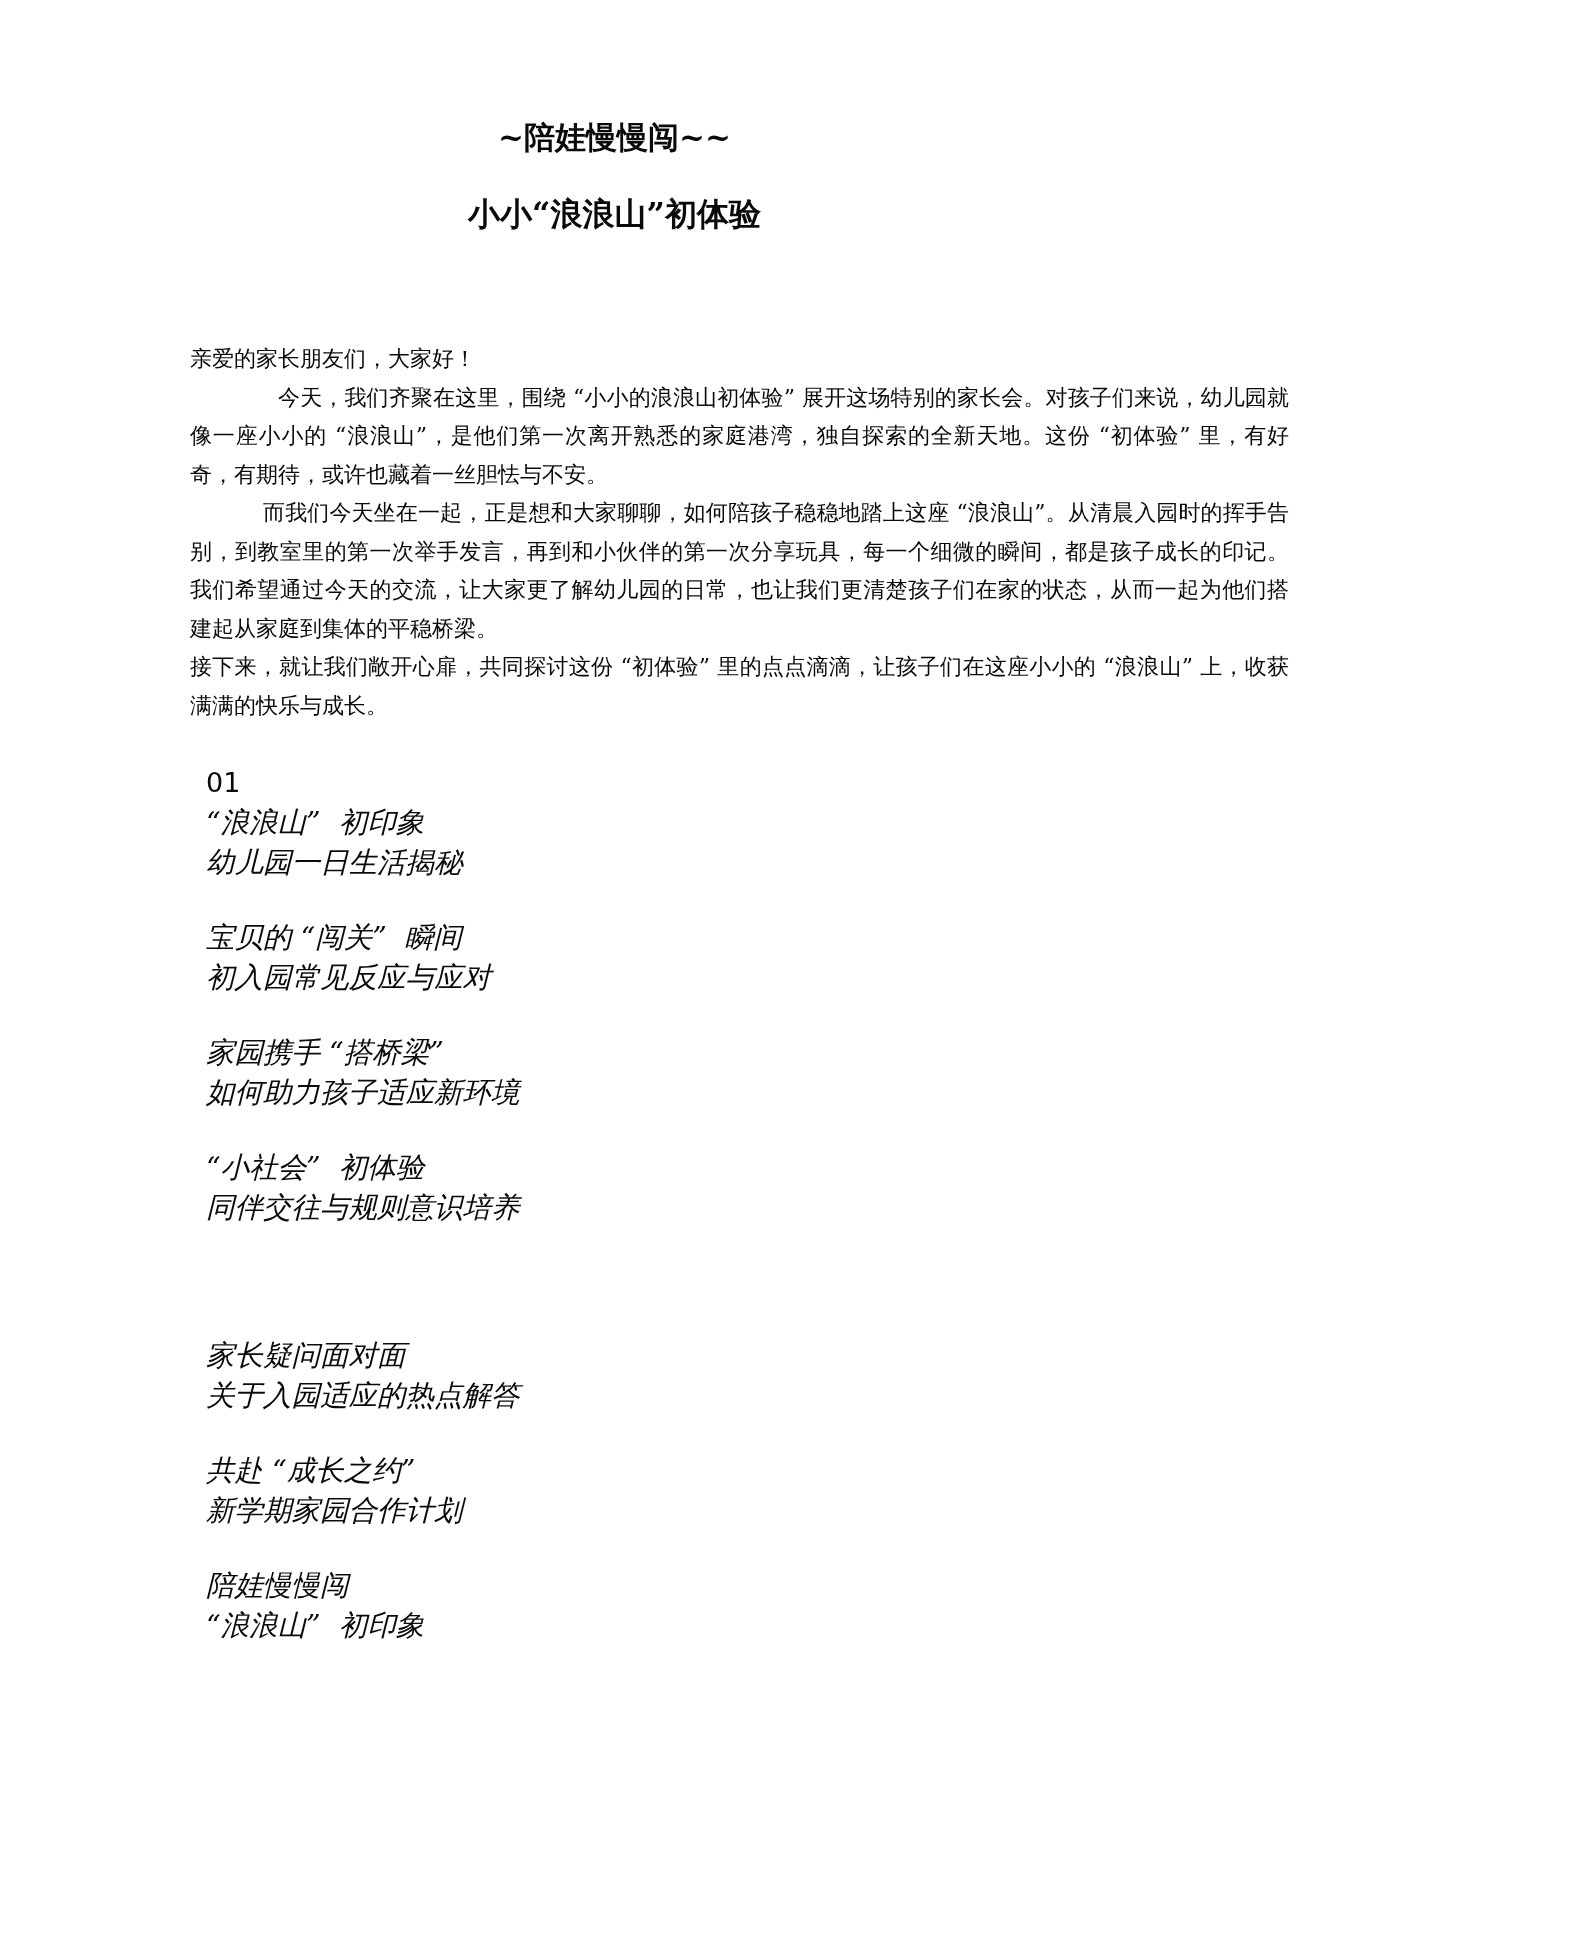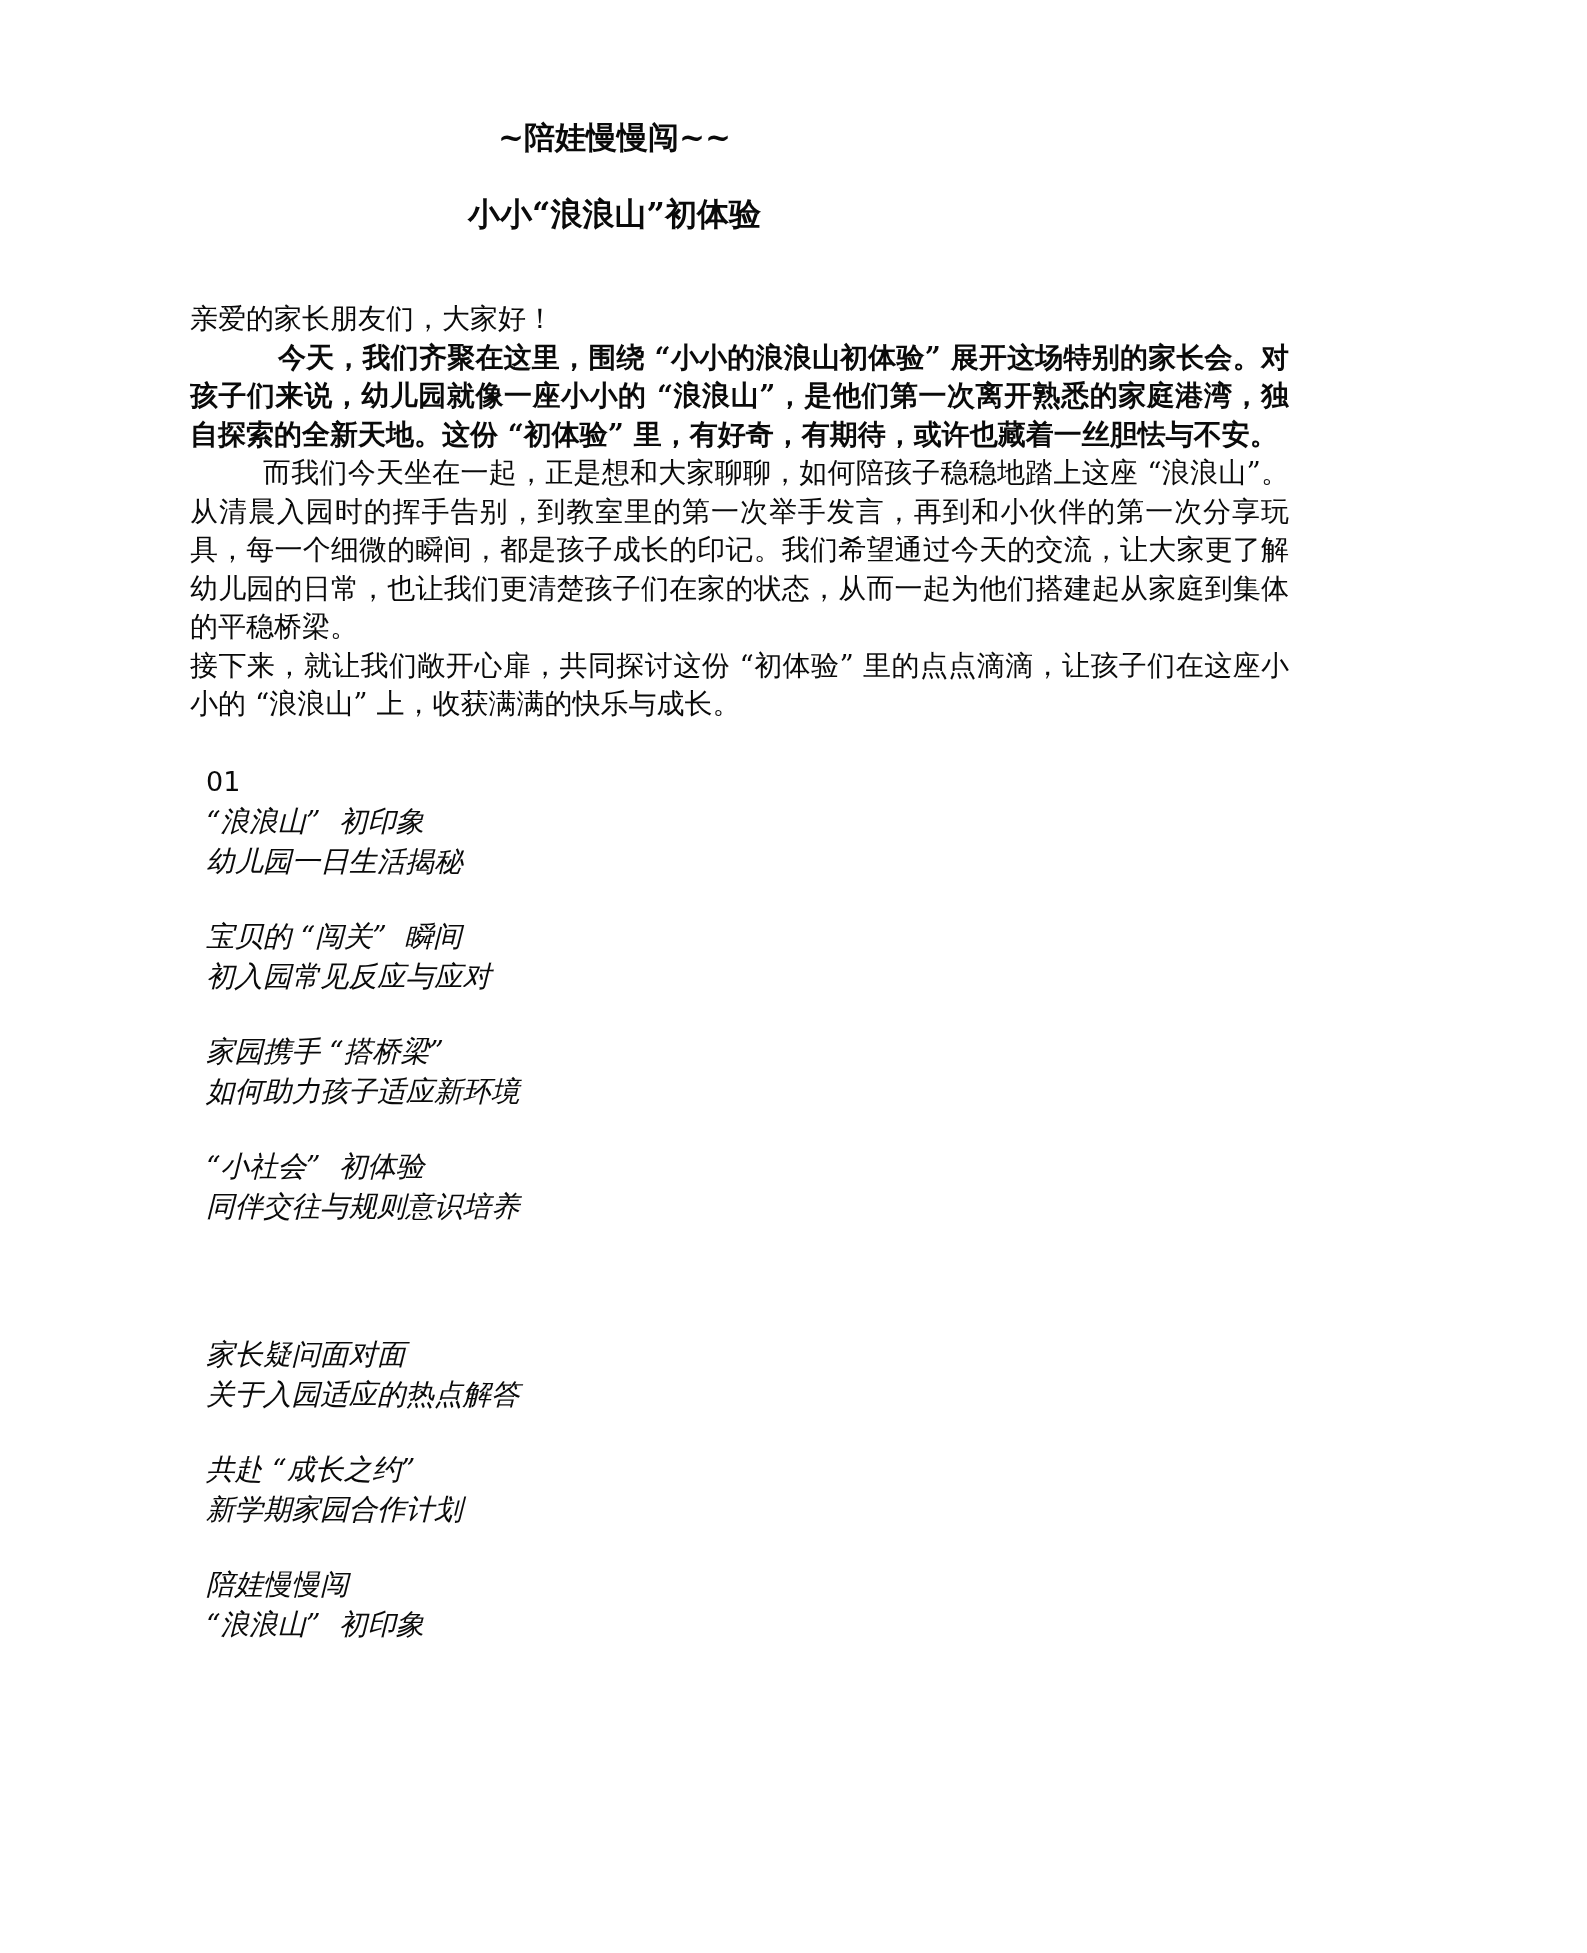--- a/index.html
+++ b/index.html
@@ -28,28 +28,28 @@
     line-height: 42px;
     margin: 0;
   }
   .doc-subtitle {
     font-size: 32px;
     font-weight: bold;
     line-height: 44px;
     margin: 34px 0 0 0;
   }
   .body-text {
-    margin-top: 64px;
-    font-size: 28px;
+    margin-top: 104px;
+    font-size: 22px;
     line-height: 38.5px;
     text-align: justify;
   }
   .body-text p { margin: 0; }
   .para-gap { margin-top: 60px; }
-  .indent-a { text-indent: 88px; font-weight: bold; }
+  .indent-a { text-indent: 88px; }
   .indent-b { text-indent: 73px; }
   .agenda {
     margin-top: 38px;
     font-size: 28.5px;
     line-height: 40px;
     margin-left: 16px;
   }
   .agenda-number {
     font-family: "DejaVu Sans", "Liberation Sans", sans-serif;
     font-size: 27px;

